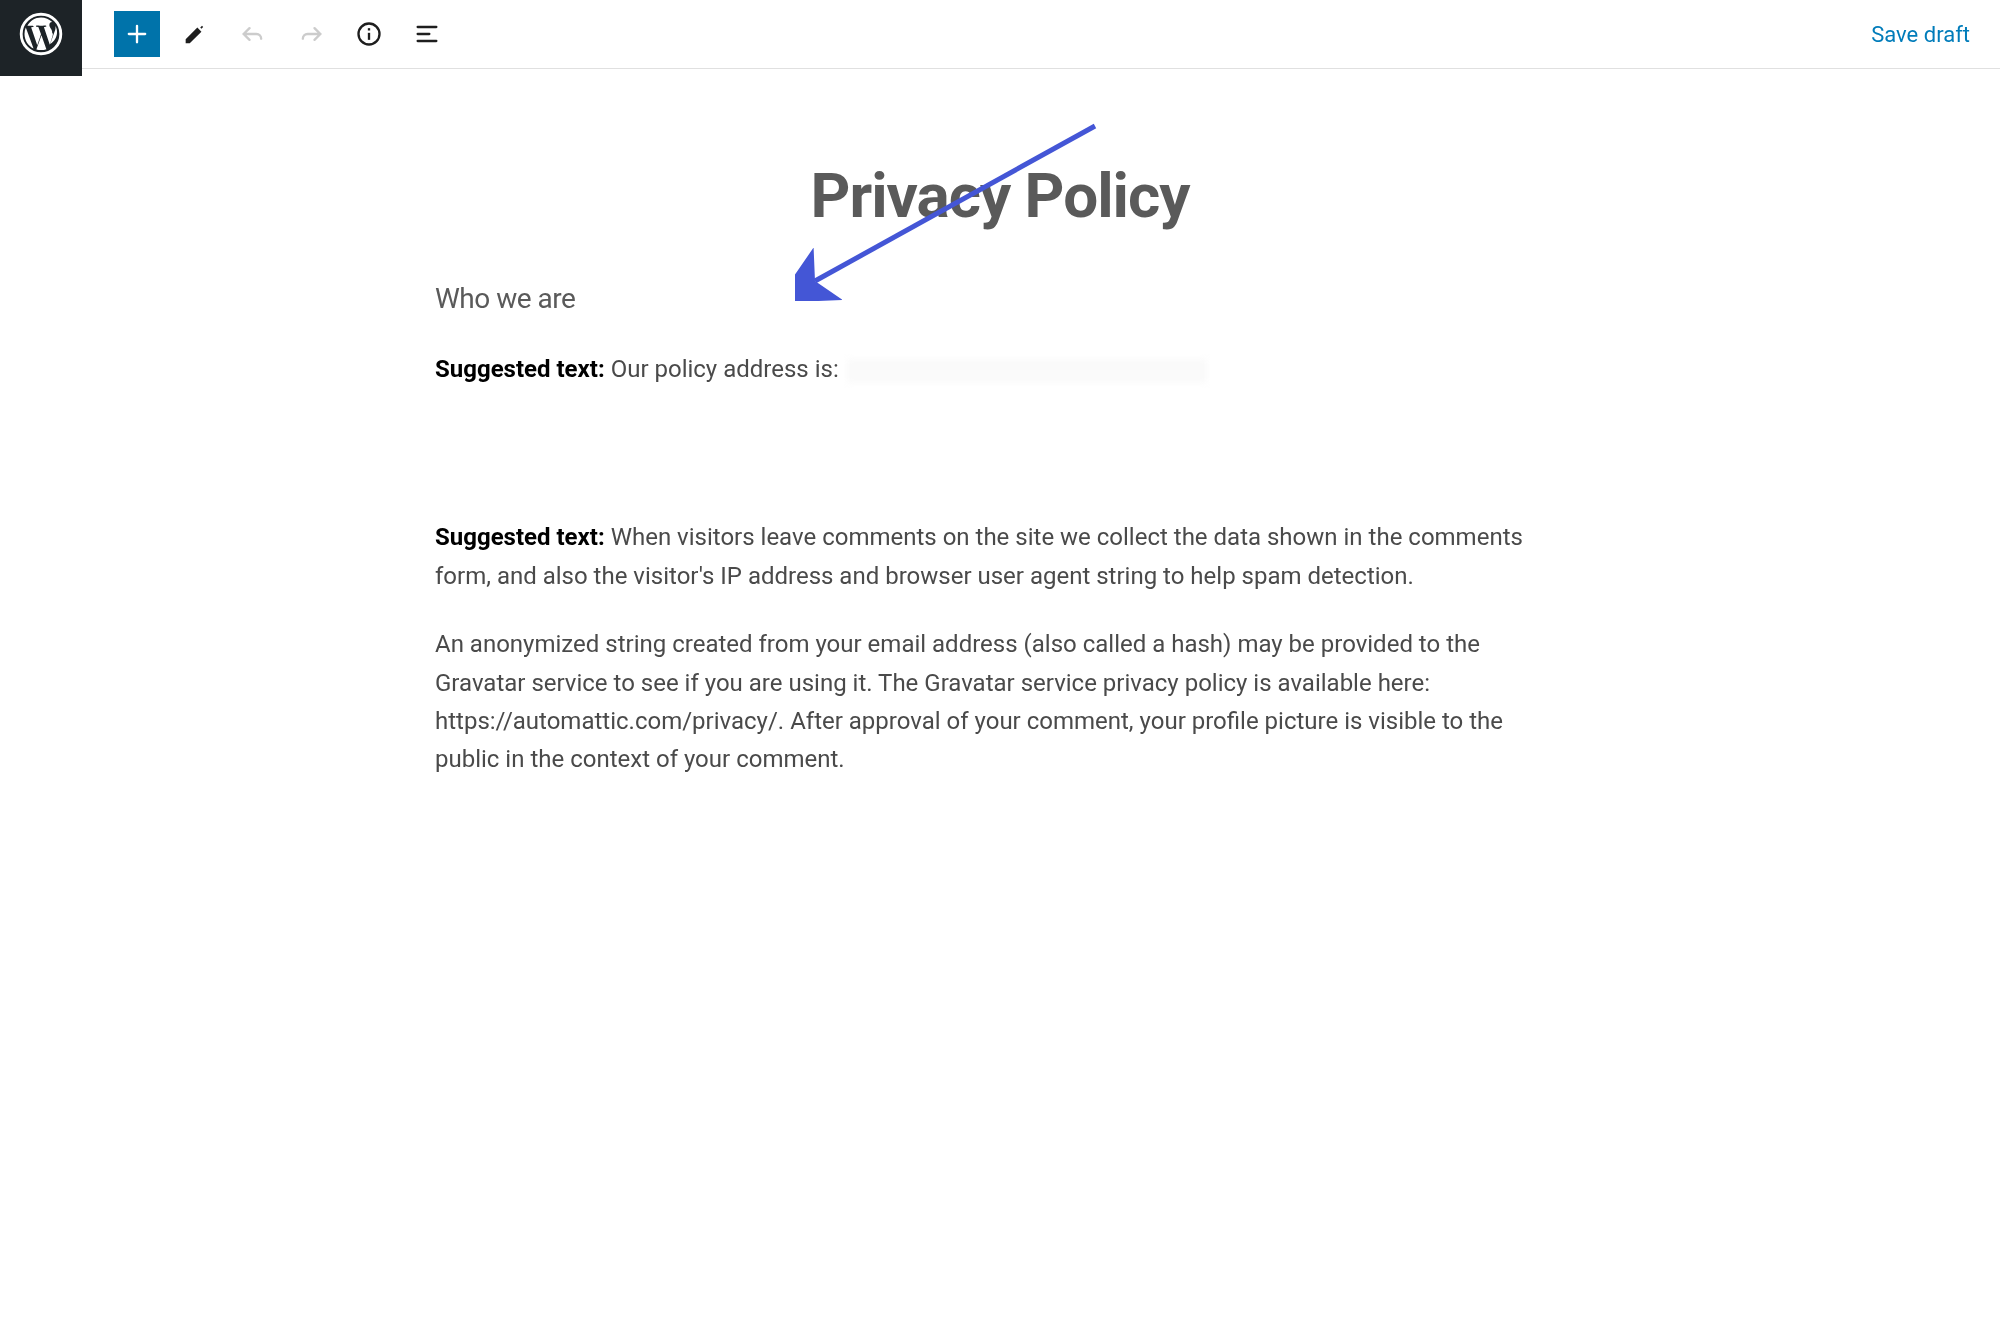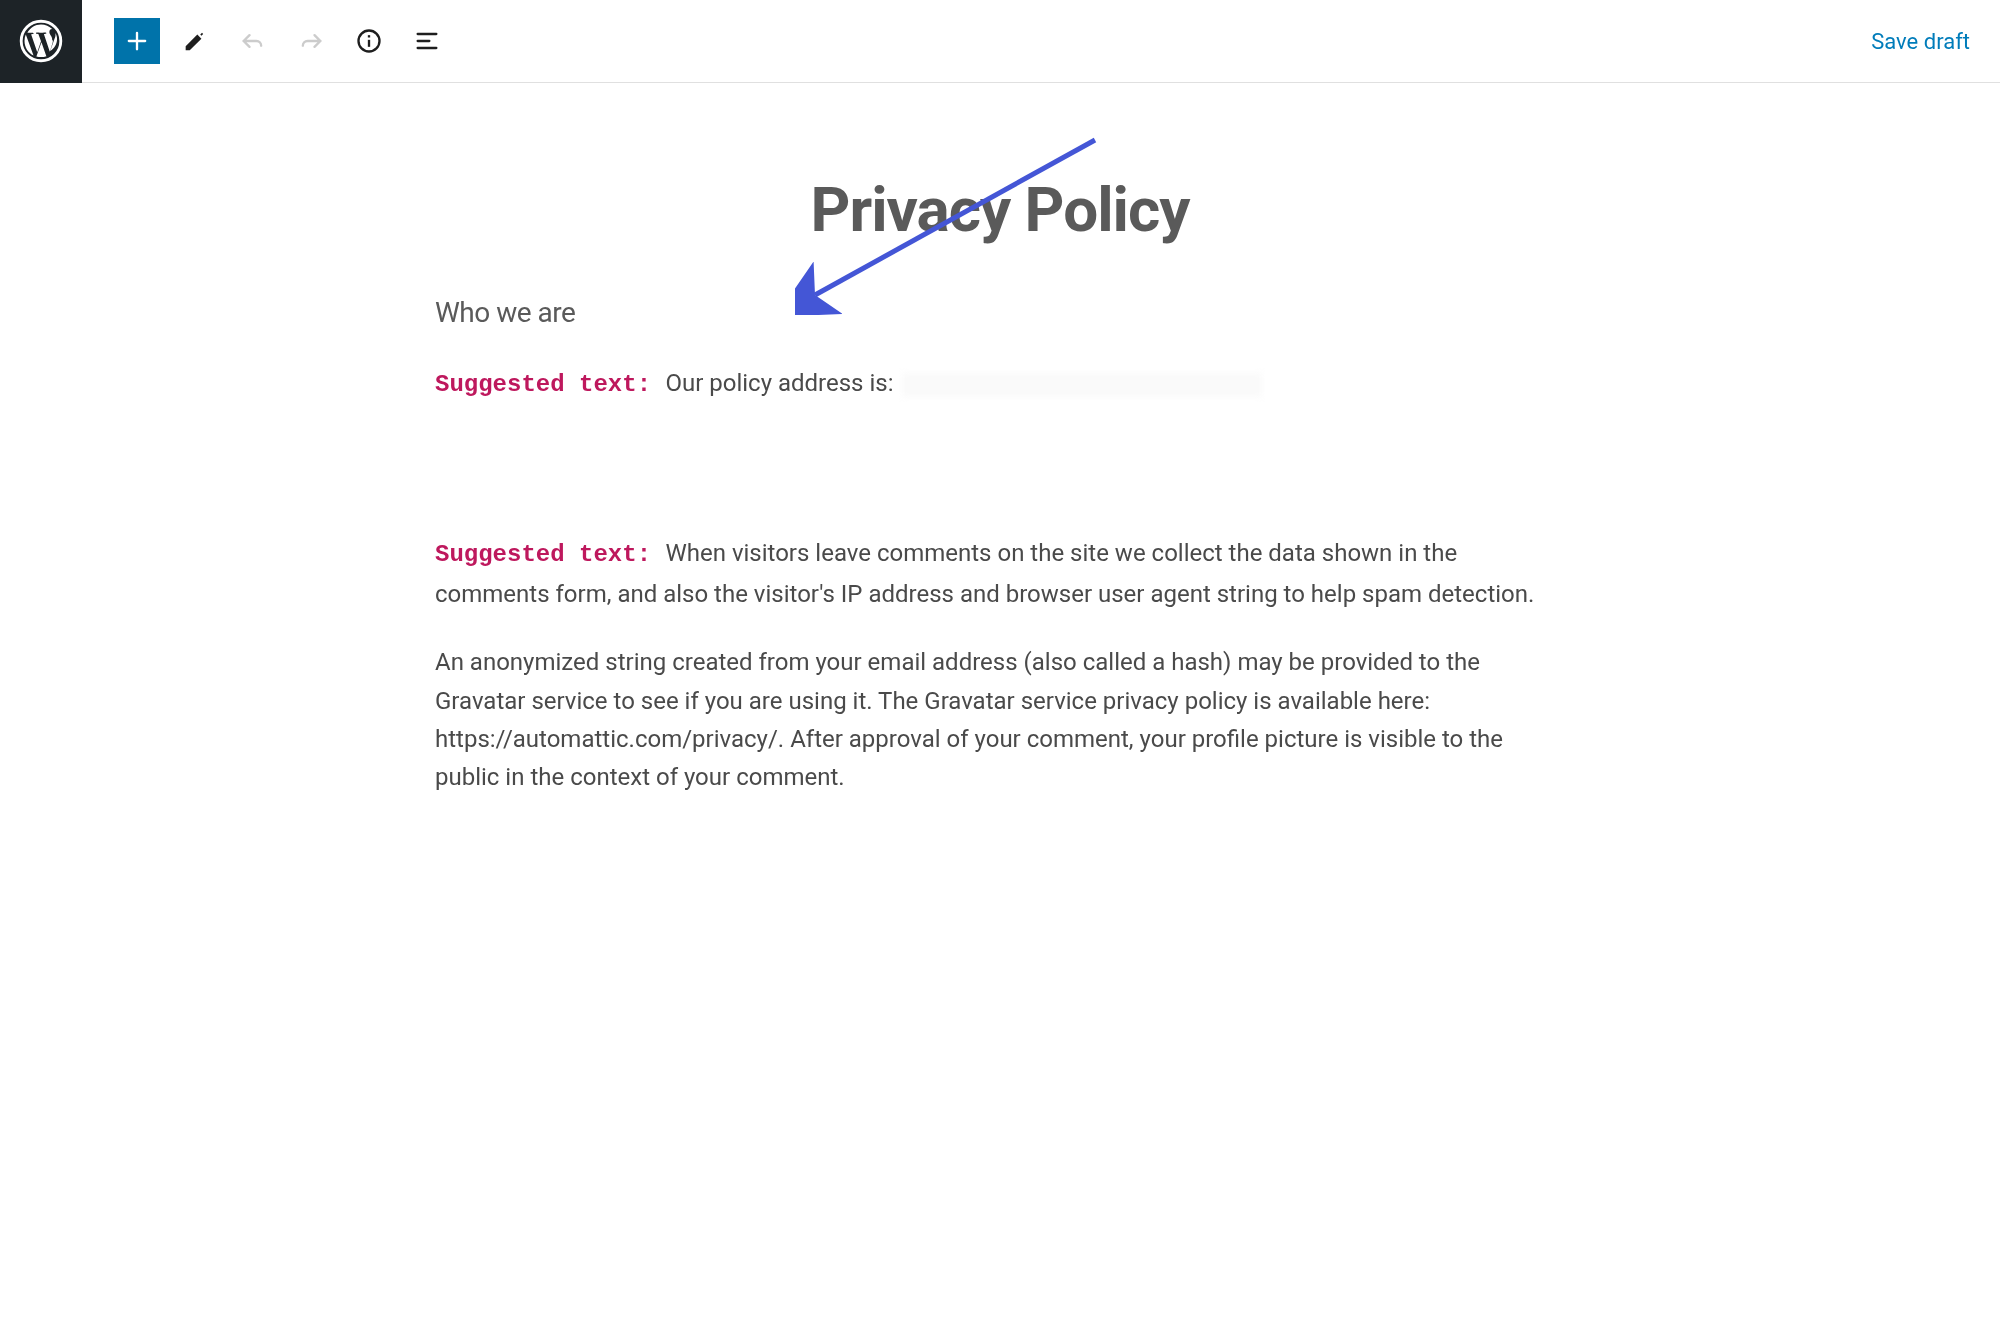--- a/index.html
+++ b/index.html
@@ -7,21 +7,21 @@
       padding: 0;
       box-sizing: border-box;
     }
     body {
       font-family: -apple-system, BlinkMacSystemFont, "Segoe UI", Roboto, Oxygen-Sans, Ubuntu, Cantarell, "Helvetica Neue", sans-serif;
       background: #fff;
     }
     .top-bar {
       display: flex;
       align-items: center;
-      height: 83px;
+      height: 69px;
       border-bottom: 1px solid #e0e0e0;
       background: #fff;
     }
     .wp-logo {
       width: 82px;
       height: 83px;
       background: #1d2327;
       display: flex;
       align-items: center;
       justify-content: center;
@@ -84,22 +84,21 @@
       letter-spacing: -0.5px;
     }
     .content-paragraph {
       font-size: 24px;
       line-height: 1.6;
       color: #4a4a4a;
       margin-bottom: 30px;
     }
     .suggested-label {
       font-weight: 700;
-      color: #be185d;
-      font-family: Liberation Mono, monospace;
+      color: #000000;
     }
     .section-spacer {
       height: 100px;
     }
     .annotation-arrow {
       position: absolute;
       top: 52px;
       left: 360px;
       pointer-events: none;
     }

